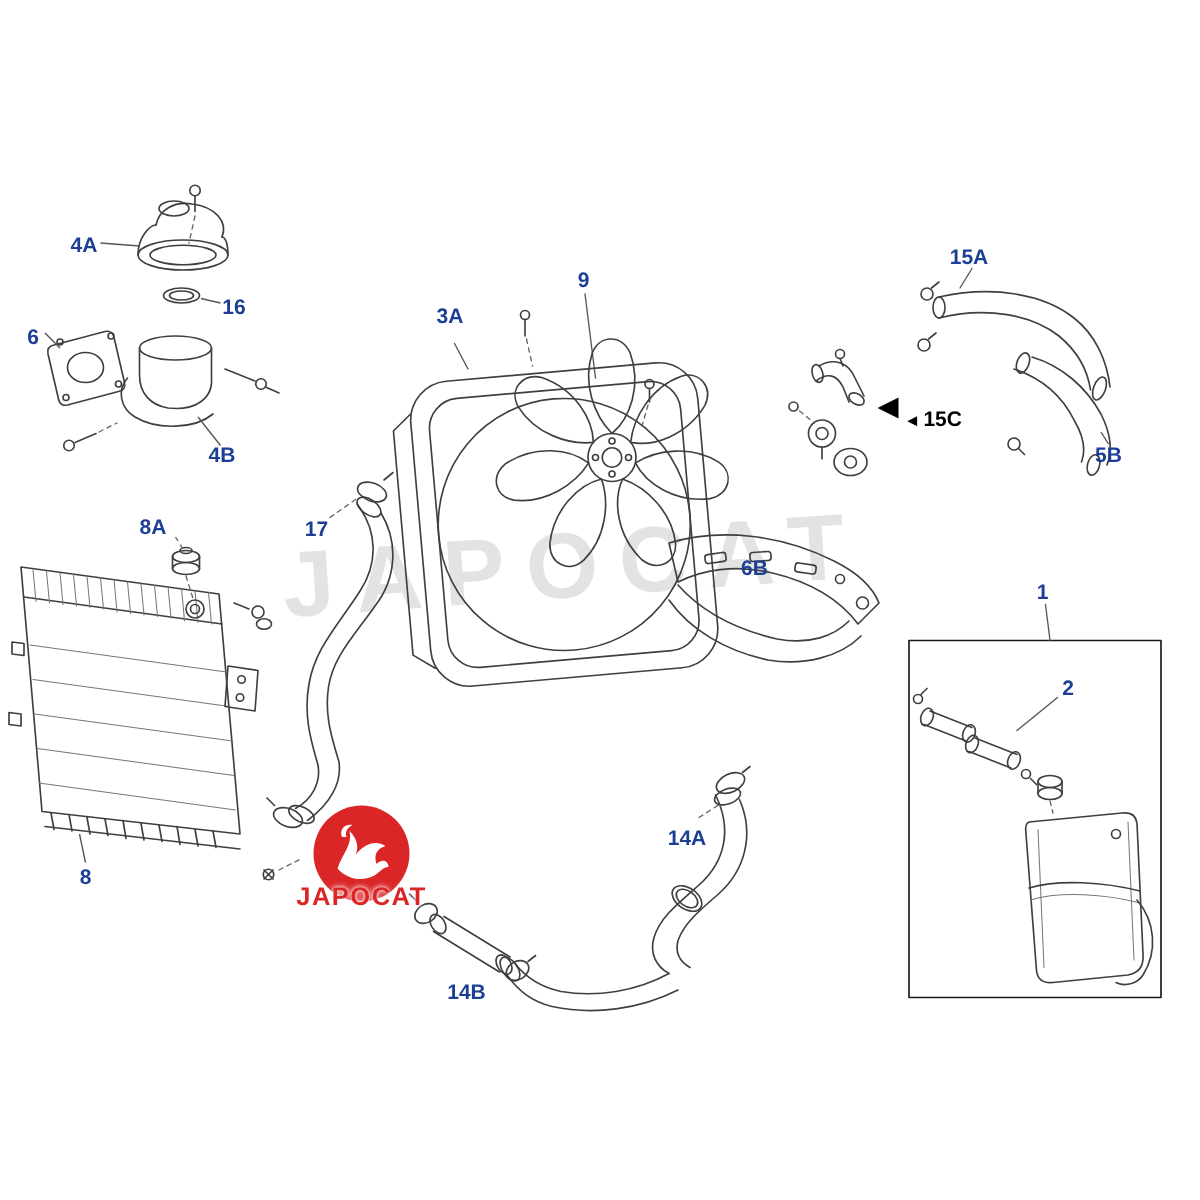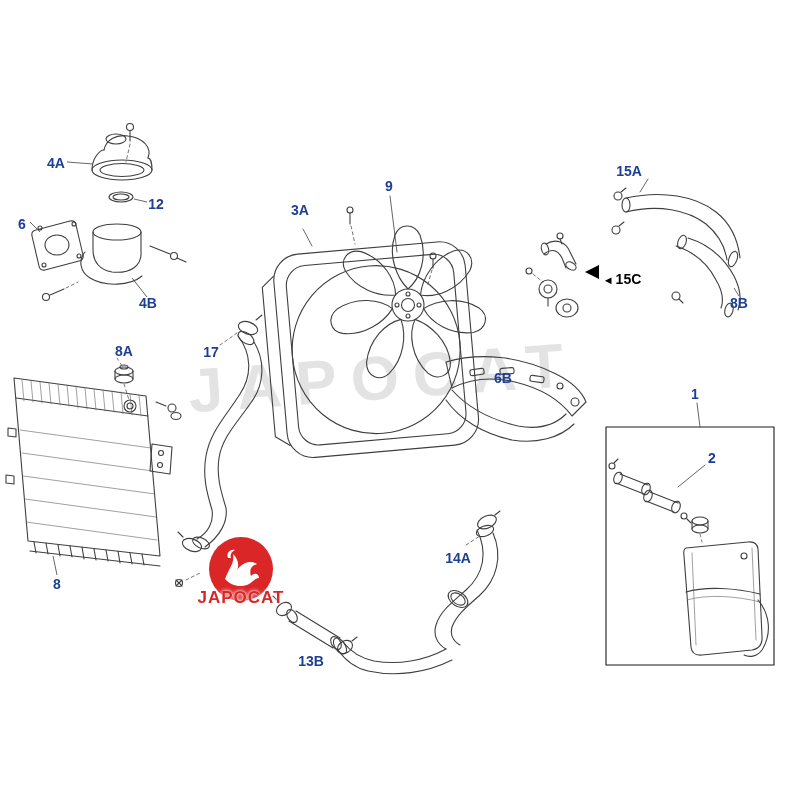--- a/index.html
+++ b/index.html
@@ -277,30 +277,30 @@
   </svg>
 
   <svg class="logo-badge" width="70" height="70" viewBox="0 0 70 70">
     <circle cx="35" cy="35" r="32" fill="#da2627"></circle>
     <path fill="#fff" d="M19 45 C23 34 29 29 27 20 C33 26 33 32 31 36 C37 28 45 26 51 30 C45 32 43 36 45 42 C49 38 53 40 53 44 C49 44 47 48 43 50 C35 54 25 52 19 45 Z"></path>
     <path fill="#fff" d="M22 24 C20 19 24 15 29 16 C25 18 24 21 25 24 Z"></path>
   </svg>
   <div class="logo-text">JAPOCAT</div>
 
   <div class="part-label" style="left:56px;top:163px">4A</div>
-  <div class="part-label" style="left:156px;top:204px">12</div>
+  <div class="part-label" style="left:156px;top:204px">16</div>
   <div class="part-label" style="left:22px;top:224px">6</div>
   <div class="part-label" style="left:148px;top:303px">4B</div>
-  <div class="part-label" style="left:124px;top:351px">8A</div>
+  <div class="part-label" style="left:102px;top:351px">8A</div>
   <div class="part-label" style="left:211px;top:352px">17</div>
   <div class="part-label" style="left:300px;top:210px">3A</div>
   <div class="part-label" style="left:389px;top:186px">9</div>
   <div class="part-label" style="left:503px;top:378px">6B</div>
-  <div class="part-label" style="left:629px;top:171px">15A</div>
+  <div class="part-label" style="left:646px;top:171px">15A</div>
   <div class="part-label dark" style="left:622px;top:279px"><span class="arrow">◄</span><span>15C</span></div>
-  <div class="part-label" style="left:739px;top:303px">8B</div>
+  <div class="part-label" style="left:739px;top:303px">5B</div>
   <div class="part-label" style="left:695px;top:394px">1</div>
   <div class="part-label" style="left:712px;top:458px">2</div>
   <div class="part-label" style="left:57px;top:584px">8</div>
   <div class="part-label" style="left:458px;top:558px">14A</div>
-  <div class="part-label" style="left:311px;top:661px">13B</div>
+  <div class="part-label" style="left:311px;top:661px">14B</div>
 
 </div>
 
 </body></html>

